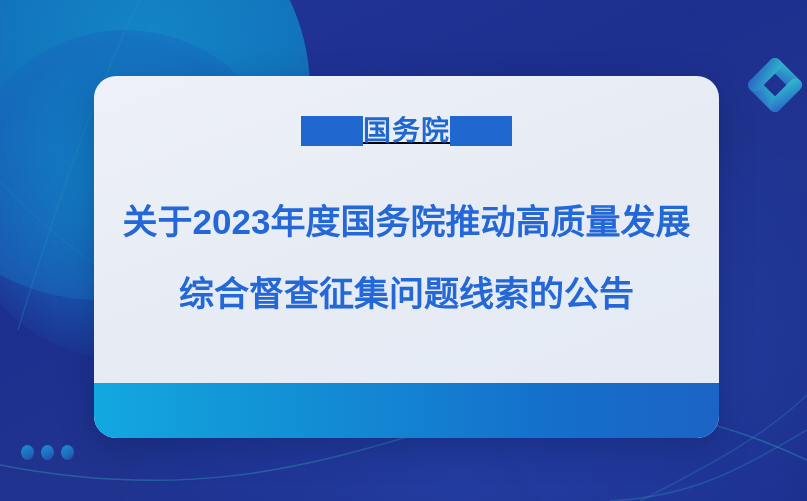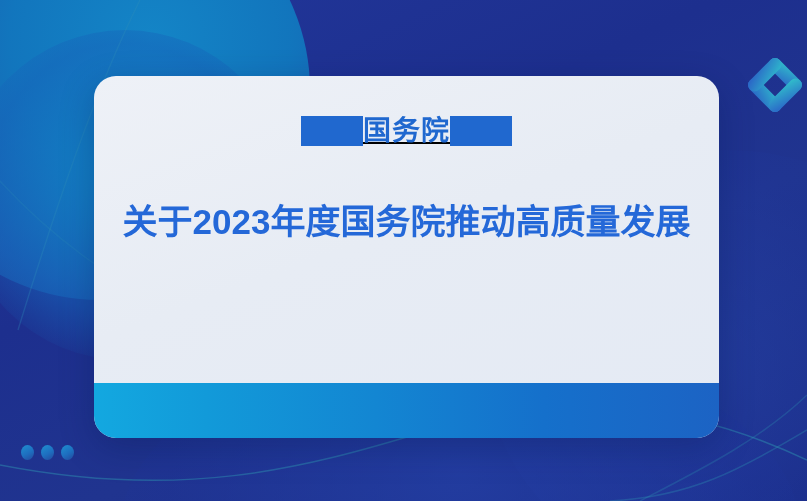--- a/index.html
+++ b/index.html
@@ -226,19 +226,20 @@
     <div class="card-body">
 
       <div class="brand-row">
         <span class="blue-block"></span>
         <span class="brand-text">国务院</span>
         <span class="blue-block"></span>
       </div>
 
       <div class="title-wrap">
         <div class="title-line">关于2023年度国务院推动高质量发展</div>
+        <div class="title-line">综合督查征集问题线索的公告</div>
       </div>
 
     </div>
     <div class="card-footer-strip"></div>
   </div>
 
 </div>
 
 </body></html>

